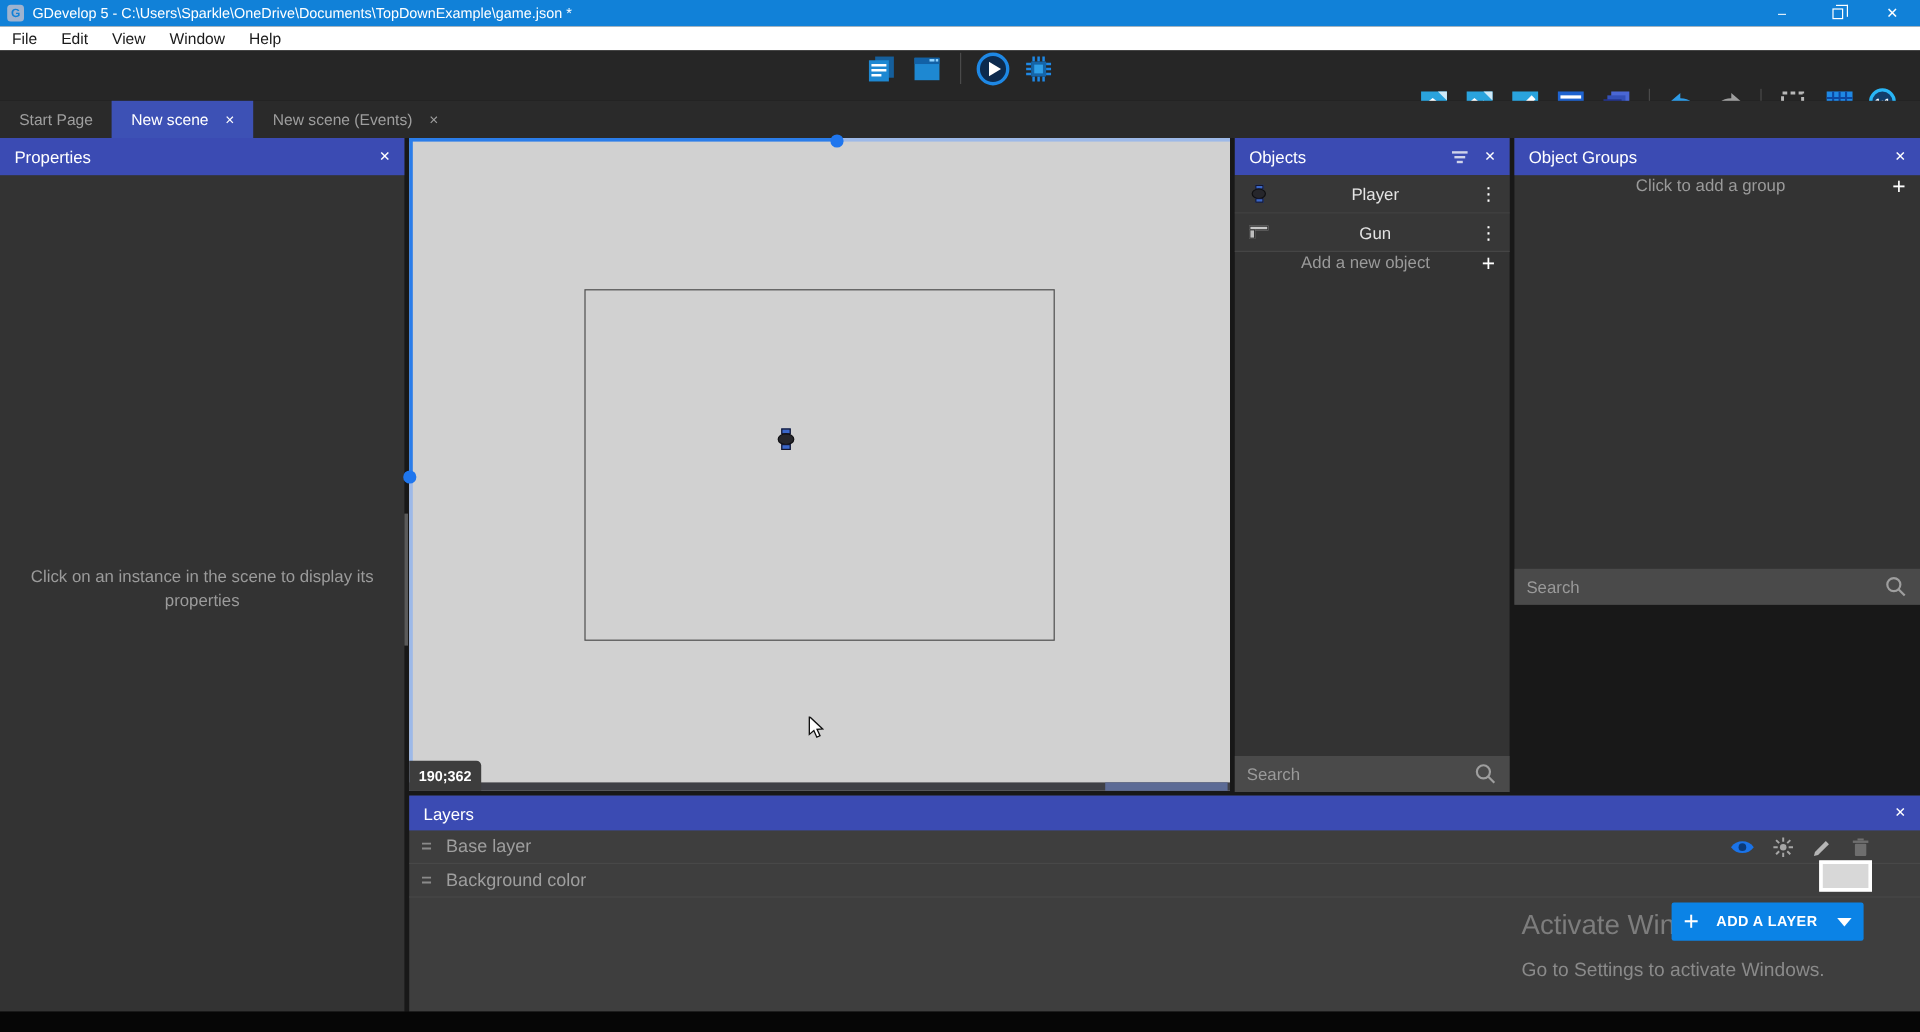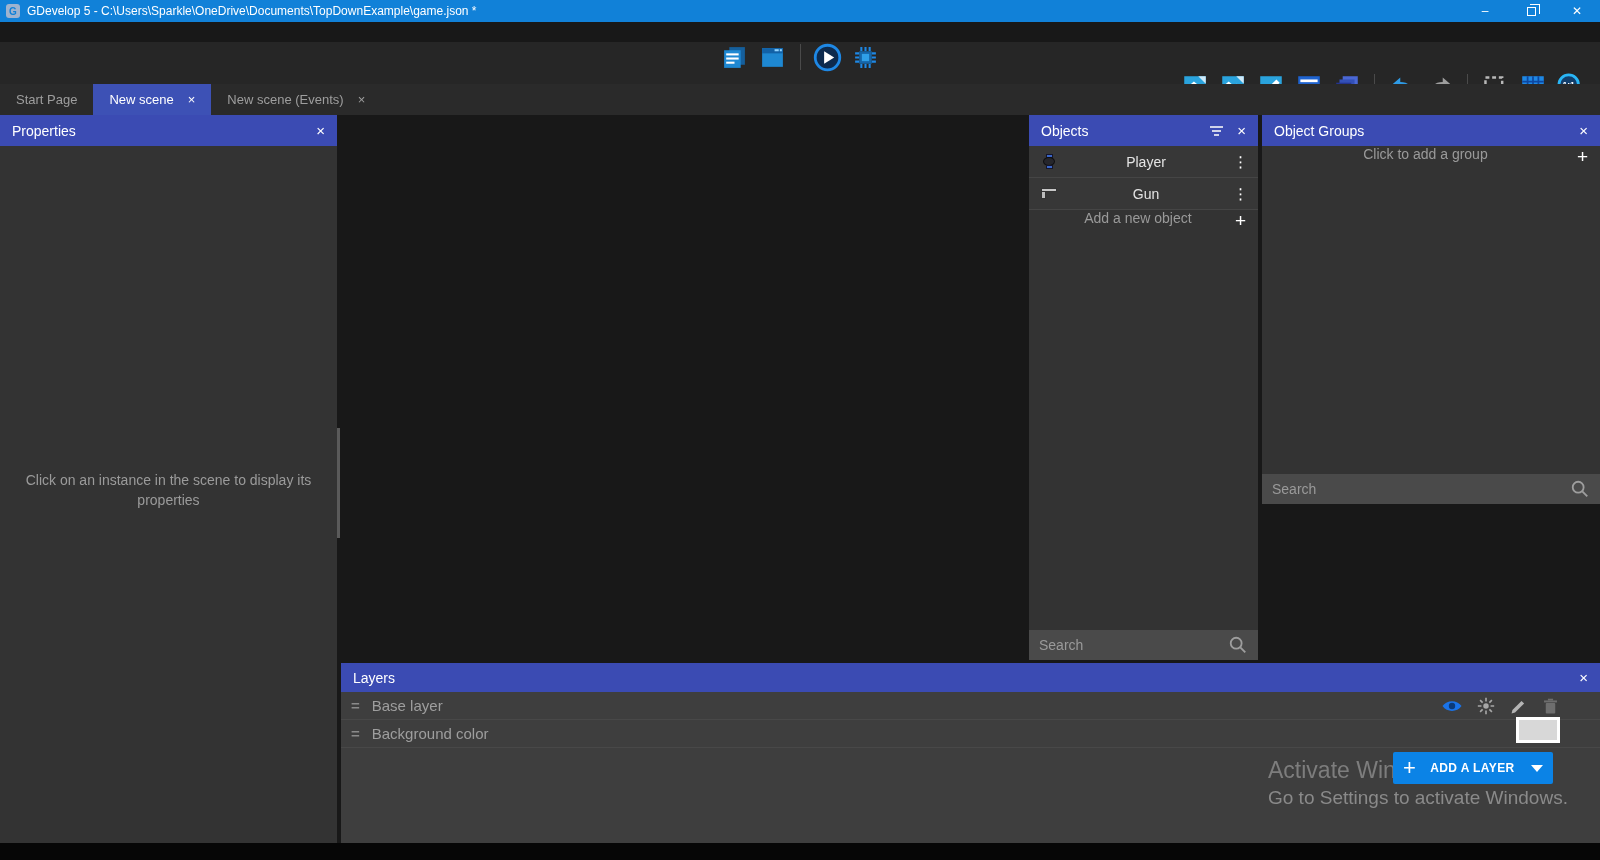--- a/index.html
+++ b/index.html
@@ -113,41 +113,48 @@
     border-radius:2px; display:flex; align-items:center; color:#fff; font-size:12px; font-weight:bold;
     padding:0 10px; z-index:6; }
   .add-layer-btn .plus-big { font-size:22px; font-weight:300; margin-right:8px; }
   .add-layer-btn .btn-label { flex:1; text-align:center; letter-spacing:.4px; }
   .caret { width:0; height:0; border-left:6px solid transparent; border-right:6px solid transparent;
     border-top:7px solid #fff; margin-left:10px; }
 
   
   .watermark { position:absolute; left:1268px; top:757px; z-index:5; color:#818181; }
   .watermark .l1 { font-size:23px; color:#7d7d7d; }
-  .watermark .l2 { font-size:19px; color:#8a8a8a; margin-top:3px; }
+  .watermark .l2 { font-size:16px; color:#8a8a8a; margin-top:16px; }
 
   .bottom-strip { position:absolute; left:0; top:843px; width:1600px; height:17px; background:#060606; }
 </style>
 </head>
 <body>
 
 <div id="page">
 
   <div class="titlebar">
     <span class="app-logo">G</span>
     <span>GDevelop 5 - C:\Users\Sparkle\OneDrive\Documents\TopDownExample\game.json *</span>
     <div class="win-controls">
       <div class="win-btn">–</div>
       <div class="win-btn">
         <span class="restore-glyph"></span>
       </div>
       <div class="win-btn">✕</div>
     </div>
   </div>
 
+  <div class="menubar">
+    <span class="menu-item">File</span>
+    <span class="menu-item">Edit</span>
+    <span class="menu-item">View</span>
+    <span class="menu-item">Window</span>
+    <span class="menu-item">Help</span>
+  </div>
 
   <div class="toolbar">
     <div class="tool-group">
       <div class="tool-btn">
         <svg width="27" height="27" viewBox="0 0 26 26">
             <rect x="8" y="3" width="15" height="17" fill="#155f9c"></rect>
             <rect x="3" y="6" width="16" height="17" fill="#1e88d2"></rect>
             <rect x="5" y="9" width="12" height="2" fill="#fff"></rect>
             <rect x="5" y="13" width="12" height="2" fill="#fff"></rect>
             <rect x="5" y="17" width="8" height="2" fill="#fff"></rect>
@@ -269,20 +276,48 @@
   <div class="properties">
     <div class="panel-header">
       <span>Properties</span>
       <span class="spacer"></span>
       <span class="panel-close">×</span>
     </div>
     <div class="properties-message">Click on an instance in the scene to display its properties</div>
   </div>
   <div class="v-scroll-thumb"></div>
 
+  <div class="canvas">
+    <div class="border-top-strong"></div>
+    <div class="border-top-light"></div>
+    <div class="border-left-strong"></div>
+    <div class="border-left-light"></div>
+    <div class="handle-dot" style="left:351px; top:-3px;"></div>
+    <div class="handle-dot" style="left:-5px; top:277px;"></div>
+
+    <div class="selection-rect"></div>
+
+    <div class="player-sprite">
+      <div class="player-cap"></div>
+      <div class="player-body"></div>
+      <div class="player-cap"></div>
+    </div>
+
+    <div class="h-scrollbar">
+      <div class="h-thumb"></div>
+    </div>
+
+    <div class="coord-badge">190;362</div>
+
+    <div class="cursor-arrow">
+      <svg width="16" height="20" viewBox="0 0 12 18">
+          <path d="M1 0 L1 13.5 L4.4 10.6 L6.6 15.6 L9 14.5 L6.8 9.7 L11 9.4 Z" fill="#fff" stroke="#111" stroke-width="1"></path>
+        </svg>
+    </div>
+  </div>
 
   <div class="objects">
     <div class="panel-header">
       <span>Objects</span>
       <span class="spacer"></span>
       <span class="filter-icon">
         <i style="width:13px"></i>
           <i style="width:9px"></i>
           <i style="width:5px"></i>
       </span>

